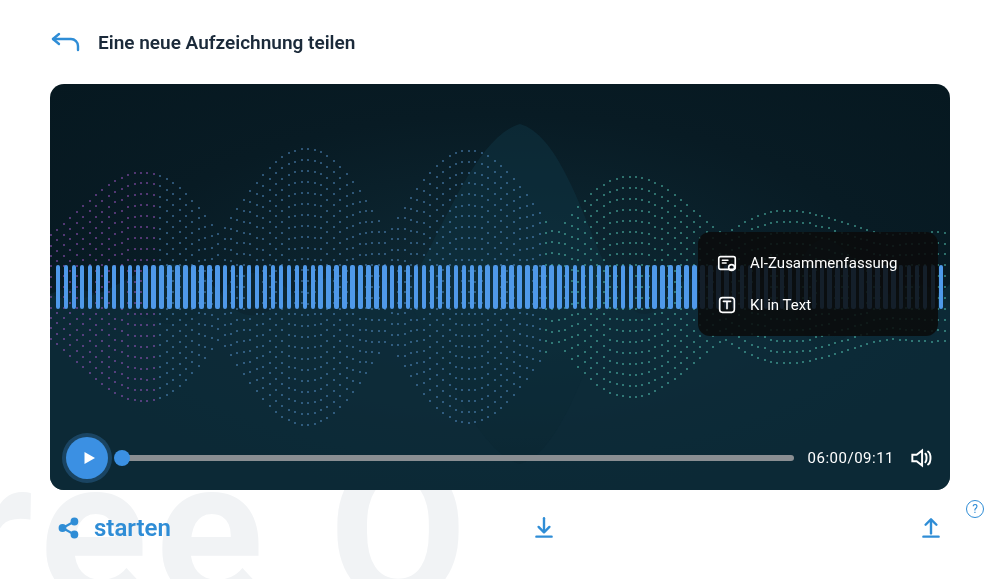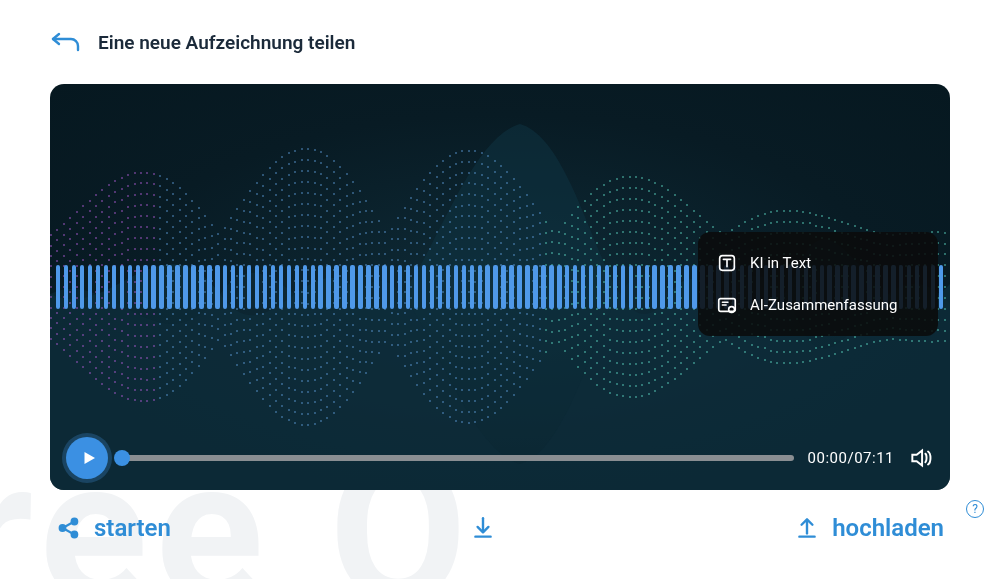--- a/index.html
+++ b/index.html
@@ -3076,49 +3076,49 @@
       <span></span>
       <span></span>
       <span></span>
       <span></span>
     </div>
 
   <div class="menu">
     <div class="menu-item">
       <span class="menu-icon">
         <svg width="22" height="22" viewBox="0 0 24 24" fill="none" stroke="currentColor" stroke-width="1.8">
-          <rect x="4" y="4" width="16" height="16" rx="3"></rect>
-          <path d="M8 8h8M12 8v8" stroke-linecap="round"></path>
-        </svg>
-      </span>
-      <span>KI in Text</span>
-    </div>
-    <div class="menu-item">
-      <span class="menu-icon">
-        <svg width="22" height="22" viewBox="0 0 24 24" fill="none" stroke="currentColor" stroke-width="1.8">
           <rect x="3" y="5" width="18" height="14" rx="2"></rect>
           <circle cx="17" cy="17" r="3.2"></circle>
           <path d="M7 9h6M7 12h4" stroke-linecap="round"></path>
         </svg>
       </span>
       <span>AI-Zusammenfassung</span>
+    </div>
+    <div class="menu-item">
+      <span class="menu-icon">
+        <svg width="22" height="22" viewBox="0 0 24 24" fill="none" stroke="currentColor" stroke-width="1.8">
+          <rect x="4" y="4" width="16" height="16" rx="3"></rect>
+          <path d="M8 8h8M12 8v8" stroke-linecap="round"></path>
+        </svg>
+      </span>
+      <span>KI in Text</span>
     </div>
   </div>
 
   <div class="controls">
     <div class="play-btn">
       <svg width="18" height="18" viewBox="0 0 24 24" fill="#ffffff">
         <path d="M6 4l14 8-14 8z"></path>
       </svg>
     </div>
     <div class="track">
       <div class="track-thumb"></div>
     </div>
     <div class="time">
-      <span>00:00</span>/<span>07:11</span>
+      <span>06:00</span>/<span>09:11</span>
     </div>
     <div class="vol">
       <svg width="26" height="26" viewBox="0 0 24 24" fill="none" stroke="currentColor" stroke-width="1.8" stroke-linecap="round">
         <path d="M4 9v6h4l5 4V5L8 9H4z" fill="none"></path>
         <path d="M16 8c1.5 1 1.5 7 0 8"></path>
         <path d="M18.5 6c3 2 3 10 0 12"></path>
       </svg>
     </div>
   </div>
 </div>
@@ -3148,19 +3148,18 @@
   </div>
 
   <div class="act">
     <span class="ic">
       <svg width="26" height="26" viewBox="0 0 24 24" fill="none" stroke="currentColor" stroke-width="2.2" stroke-linecap="round" stroke-linejoin="round">
         <path d="M12 17V5"></path>
         <path d="M7 9l5-5 5 5"></path>
         <path d="M5 20h14"></path>
       </svg>
     </span>
-    <span>hochladen</span>
   </div>
 
   <div class="help">
     <span>?</span>
   </div>
 </div>
 
 </body></html>

